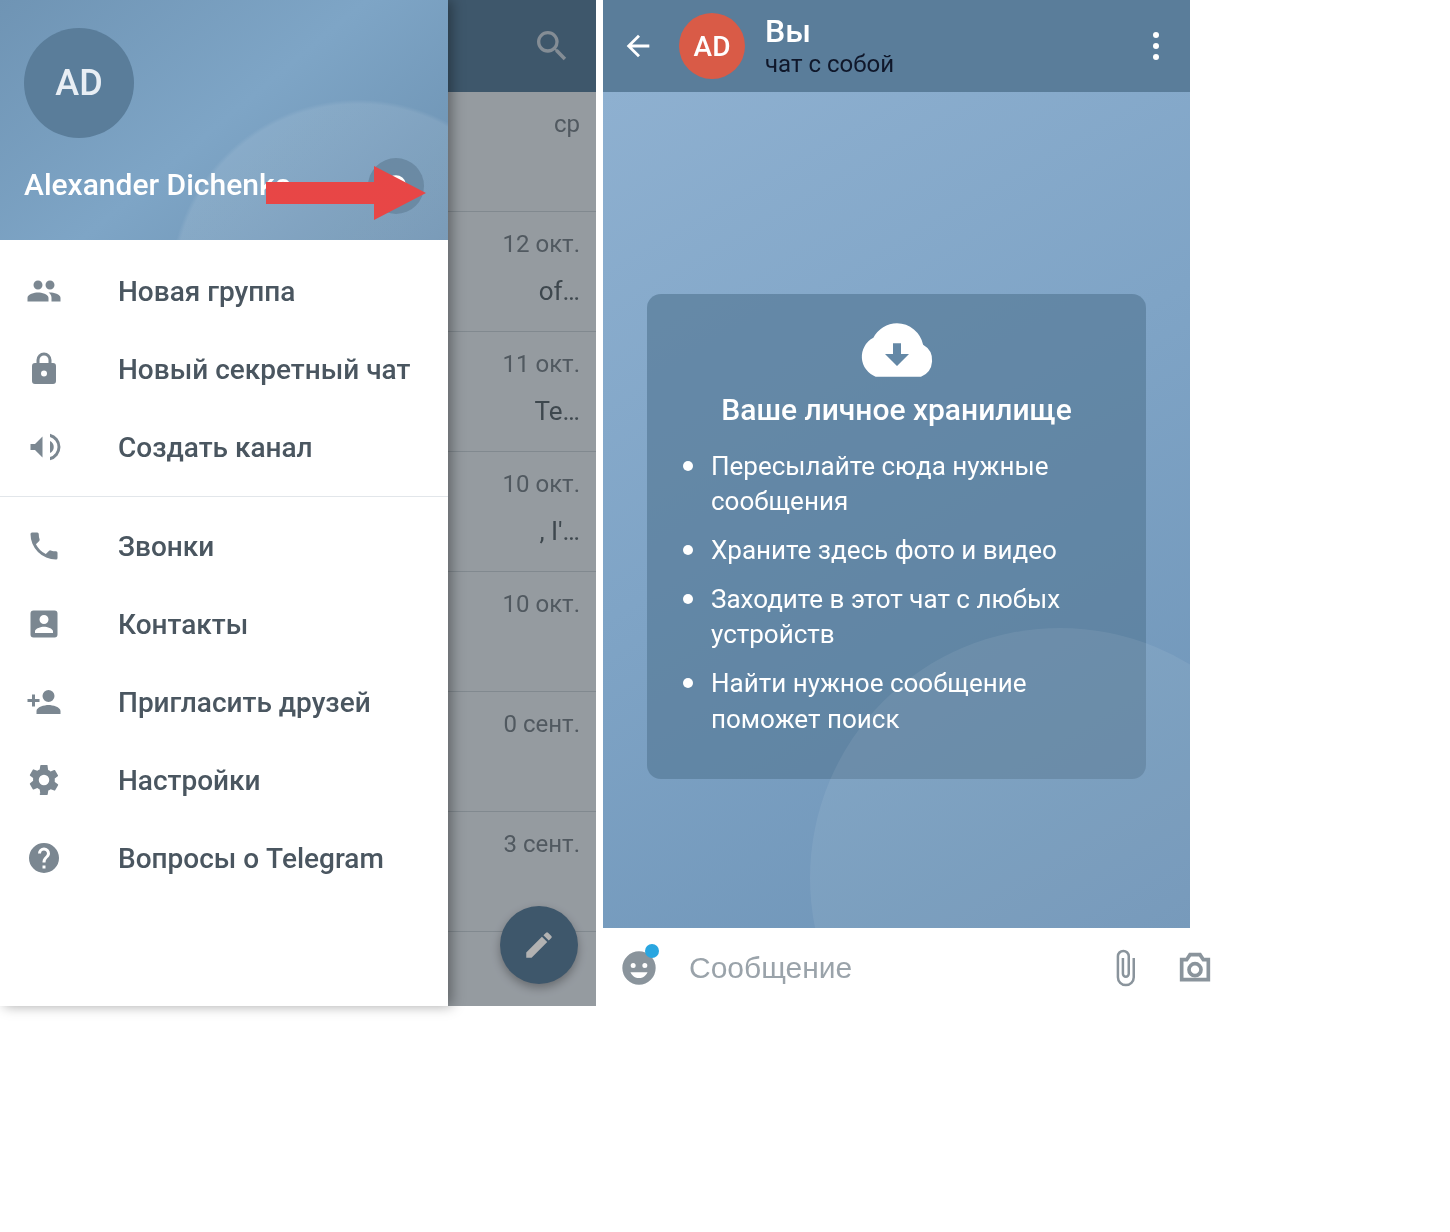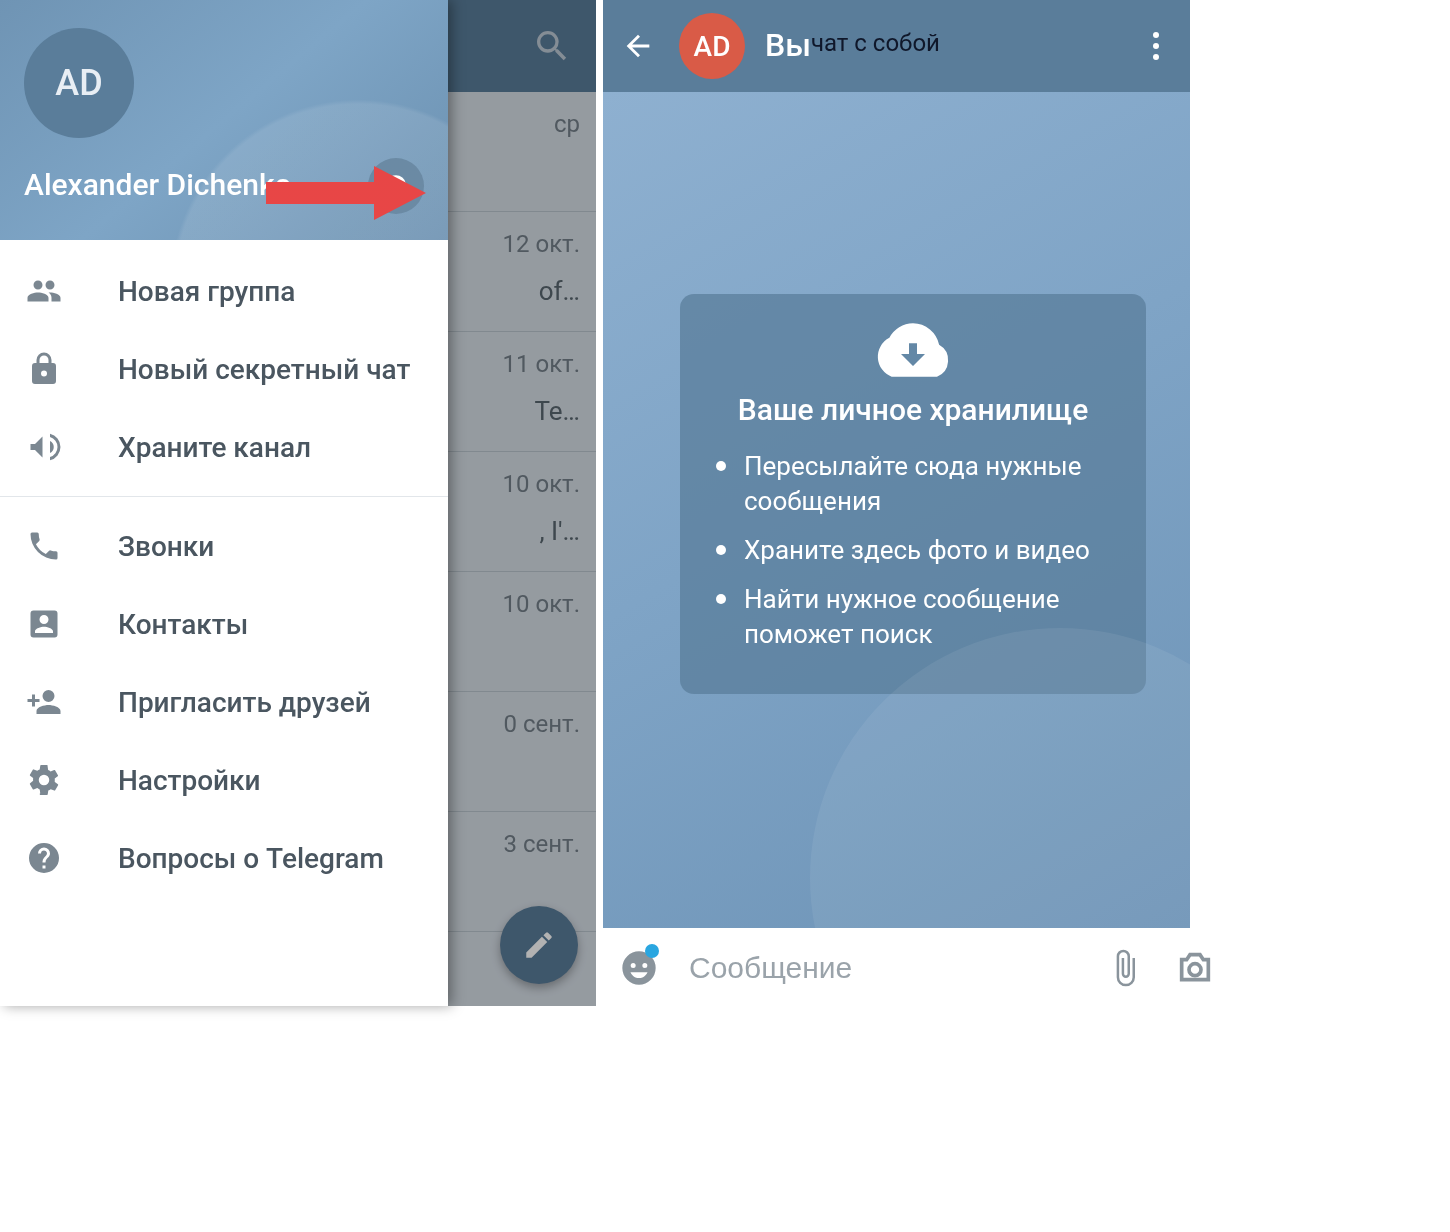--- a/index.html
+++ b/index.html
@@ -39,31 +39,31 @@
   .drawer-item { display: flex; align-items: center; height: 78px; padding-left: 24px; gap: 54px; color: #4a5660; font-size: 28px; font-weight: 500; cursor:pointer;}
   .drawer-item .icon { width: 40px; height: 40px; display:flex;align-items:center;justify-content:center;}
   .drawer-item .icon svg { width: 36px; height: 36px; fill: #7b8791; }
   .divider { height: 1px; background: #e2e6ea; margin: 10px 0; }
 
   
   .r-header { height: 92px; background: #5a7d9a; display: flex; align-items: center; padding: 0 14px; gap: 20px; }
   .r-back { width: 42px; height: 42px; display:flex;align-items:center;justify-content:center;cursor:pointer;}
   .r-back svg { width: 34px; height: 34px; fill: #fff; }
   .r-avatar { width: 66px; height: 66px; border-radius: 50%; background: #d95b47; color: #fff; font-size: 28px; font-weight: 500; display:flex;align-items:center;justify-content:center;}
-  .r-title-col { display: flex; flex-direction: row; color: #fff; line-height:1.1;}
+  .r-title-col { display: flex; flex-direction: column; color: #fff; line-height:1.1;}
   .r-title { font-size: 32px; font-weight: 500; }
   .r-subtitle { font-size: 24px; color: #0f172a; margin-top:2px;}
   .r-more { margin-left: auto; width:40px;height:40px; display:flex;align-items:center;justify-content:center;cursor:pointer;}
   .r-more svg { width: 8px; height: 30px; fill: #fff; }
 
   .r-body { flex: 1; position: relative; overflow:hidden;}
   .r-body::before{content:"";position:absolute;inset:0;background:linear-gradient(150deg,#8eb0d0 0%, #7fa4c6 45%, #6d93b6 100%);}
   .r-body::after{content:"";position:absolute;right:-120px;bottom:-200px;width:500px;height:500px;border-radius:50%;background:rgba(255,255,255,0.07);}
 
-  .info-card { position: absolute; left: 44px; top: 202px; right: 44px; background: rgba(90,125,155,0.75); border-radius: 14px; padding: 24px 24px 28px 24px; color: #fff; margin-left: 33px; }
+  .info-card { position: absolute; left: 44px; top: 202px; right: 44px; background: rgba(90,125,155,0.75); border-radius: 14px; padding: 24px 24px 28px 24px; color: #fff; }
   .info-card .cloud-large { display:flex;justify-content:center;margin-bottom:10px;}
   .info-card .cloud-large svg { width: 90px; height: 64px; fill: #fff; }
   .info-card h2 { text-align: center; font-size: 30px; font-weight: 500; margin-bottom: 22px; }
   .info-card ul { list-style: none; padding-left: 12px; }
   .info-card li { position: relative; padding-left: 28px; font-size: 26px; line-height: 1.35; margin-bottom: 14px; }
   .info-card li::before { content: ""; position: absolute; left: 0; top: 12px; width: 10px; height: 10px; background: #fff; border-radius: 50%; }
 
   .r-input { height: 80px; background: #fff; display: flex; align-items: center; padding: 0 16px; gap: 30px; }
   .r-input .emoji-btn,.r-input .attach-btn,.r-input .mic-btn{width:48px;height:48px;display:flex;align-items:center;justify-content:center;cursor:pointer;position:relative;}
   .r-input svg{width:40px;height:40px;fill:#8a949c;}
@@ -155,21 +155,21 @@
             </svg>
           </span>
         <span>Новый секретный чат</span>
       </div>
       <div class="drawer-item">
         <span class="icon">
             <svg viewBox="0 0 24 24">
               <path d="M3 10v4h3l5 5V5L6 10H3zm15.5 2a4.5 4.5 0 00-2.5-4.03v8.05A4.5 4.5 0 0018.5 12zM16 3.23v2.06a7 7 0 010 13.42v2.06a9 9 0 000-17.54z"></path>
             </svg>
           </span>
-        <span>Храните канал</span>
+        <span>Создать канал</span>
       </div>
       <div class="divider"></div>
       <div class="drawer-item">
         <span class="icon">
             <svg viewBox="0 0 24 24">
               <path d="M6.62 10.79a15.05 15.05 0 006.59 6.59l2.2-2.2a1 1 0 011.05-.24 11.36 11.36 0 003.55.57 1 1 0 011 1V20a1 1 0 01-1 1A17 17 0 013 4a1 1 0 011-1h3.49a1 1 0 011 1 11.36 11.36 0 00.57 3.55 1 1 0 01-.24 1.05l-2.2 2.19z"></path>
             </svg>
           </span>
         <span>Звонки</span>
       </div>
@@ -234,20 +234,21 @@
     <div class="info-card">
       <div class="cloud-large">
         <svg viewBox="0 0 64 48">
             <path d="M51.6 20.1A20 20 0 0032 4a20 20 0 00-17.7 10.8A16 16 0 0016 44h34a13.3 13.3 0 001.6-23.9zM32 36l-9-9h6v-8h6v8h6l-9 9z"></path>
           </svg>
       </div>
       <h2>Ваше личное хранилище</h2>
       <ul>
         <li>Пересылайте сюда нужные сообщения</li>
         <li>Храните здесь фото и видео</li>
+        <li>Заходите в этот чат с любых устройств</li>
         <li>Найти нужное сообщение поможет поиск</li>
       </ul>
     </div>
   </div>
 
   <div class="r-input">
     <div class="emoji-btn">
       <svg viewBox="0 0 24 24">
           <path d="M12 2a10 10 0 100 20 10 10 0 000-20zm3.5 7a1.5 1.5 0 110 3 1.5 1.5 0 010-3zm-7 0a1.5 1.5 0 110 3 1.5 1.5 0 010-3zm3.5 9c-2.33 0-4.31-1.46-5.11-3.5h10.22C16.31 16.54 14.33 18 12 18z"></path>
         </svg>

